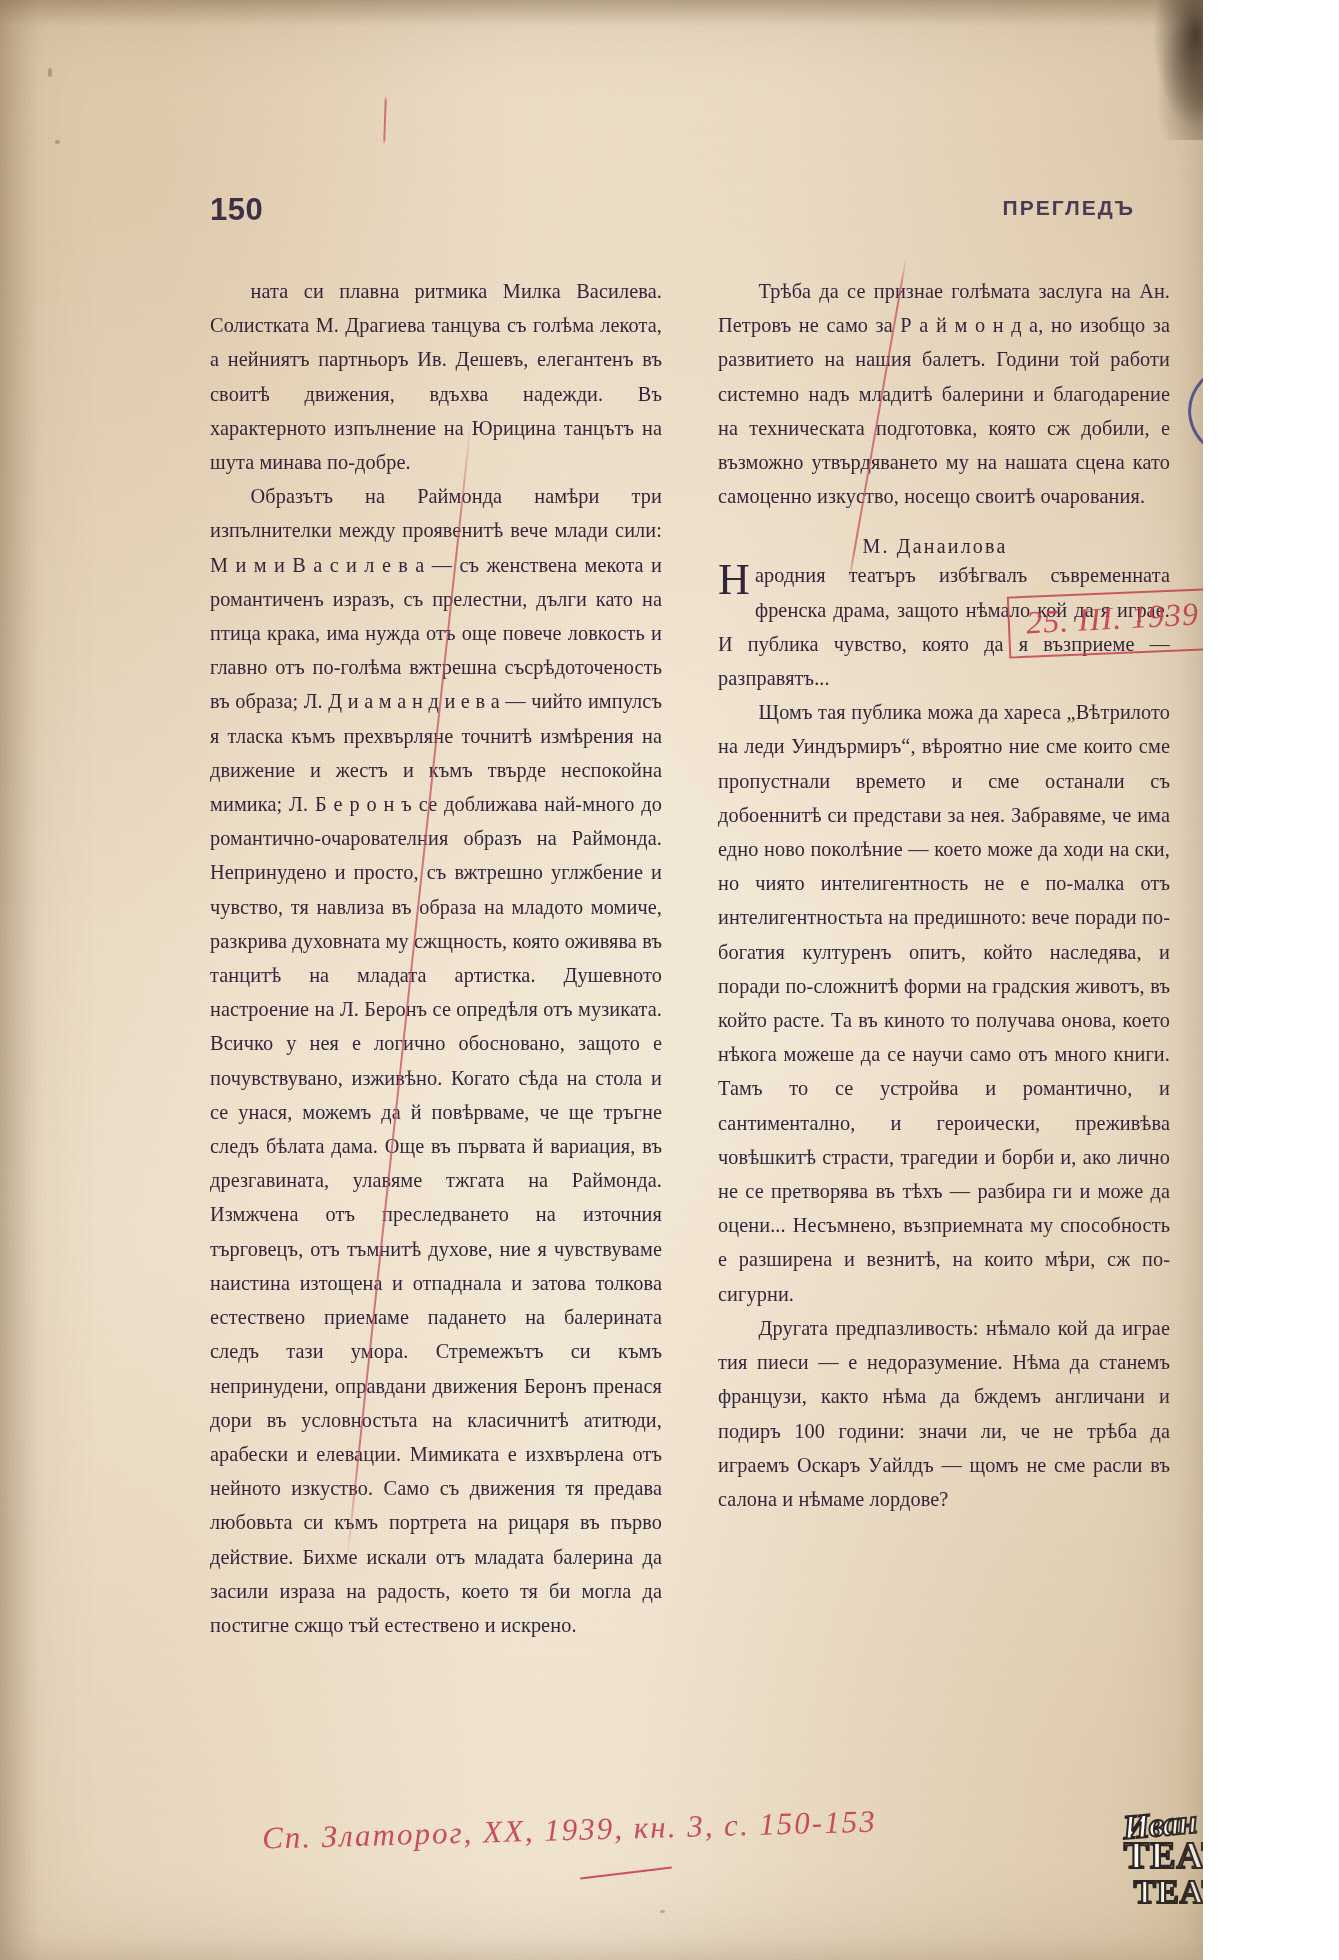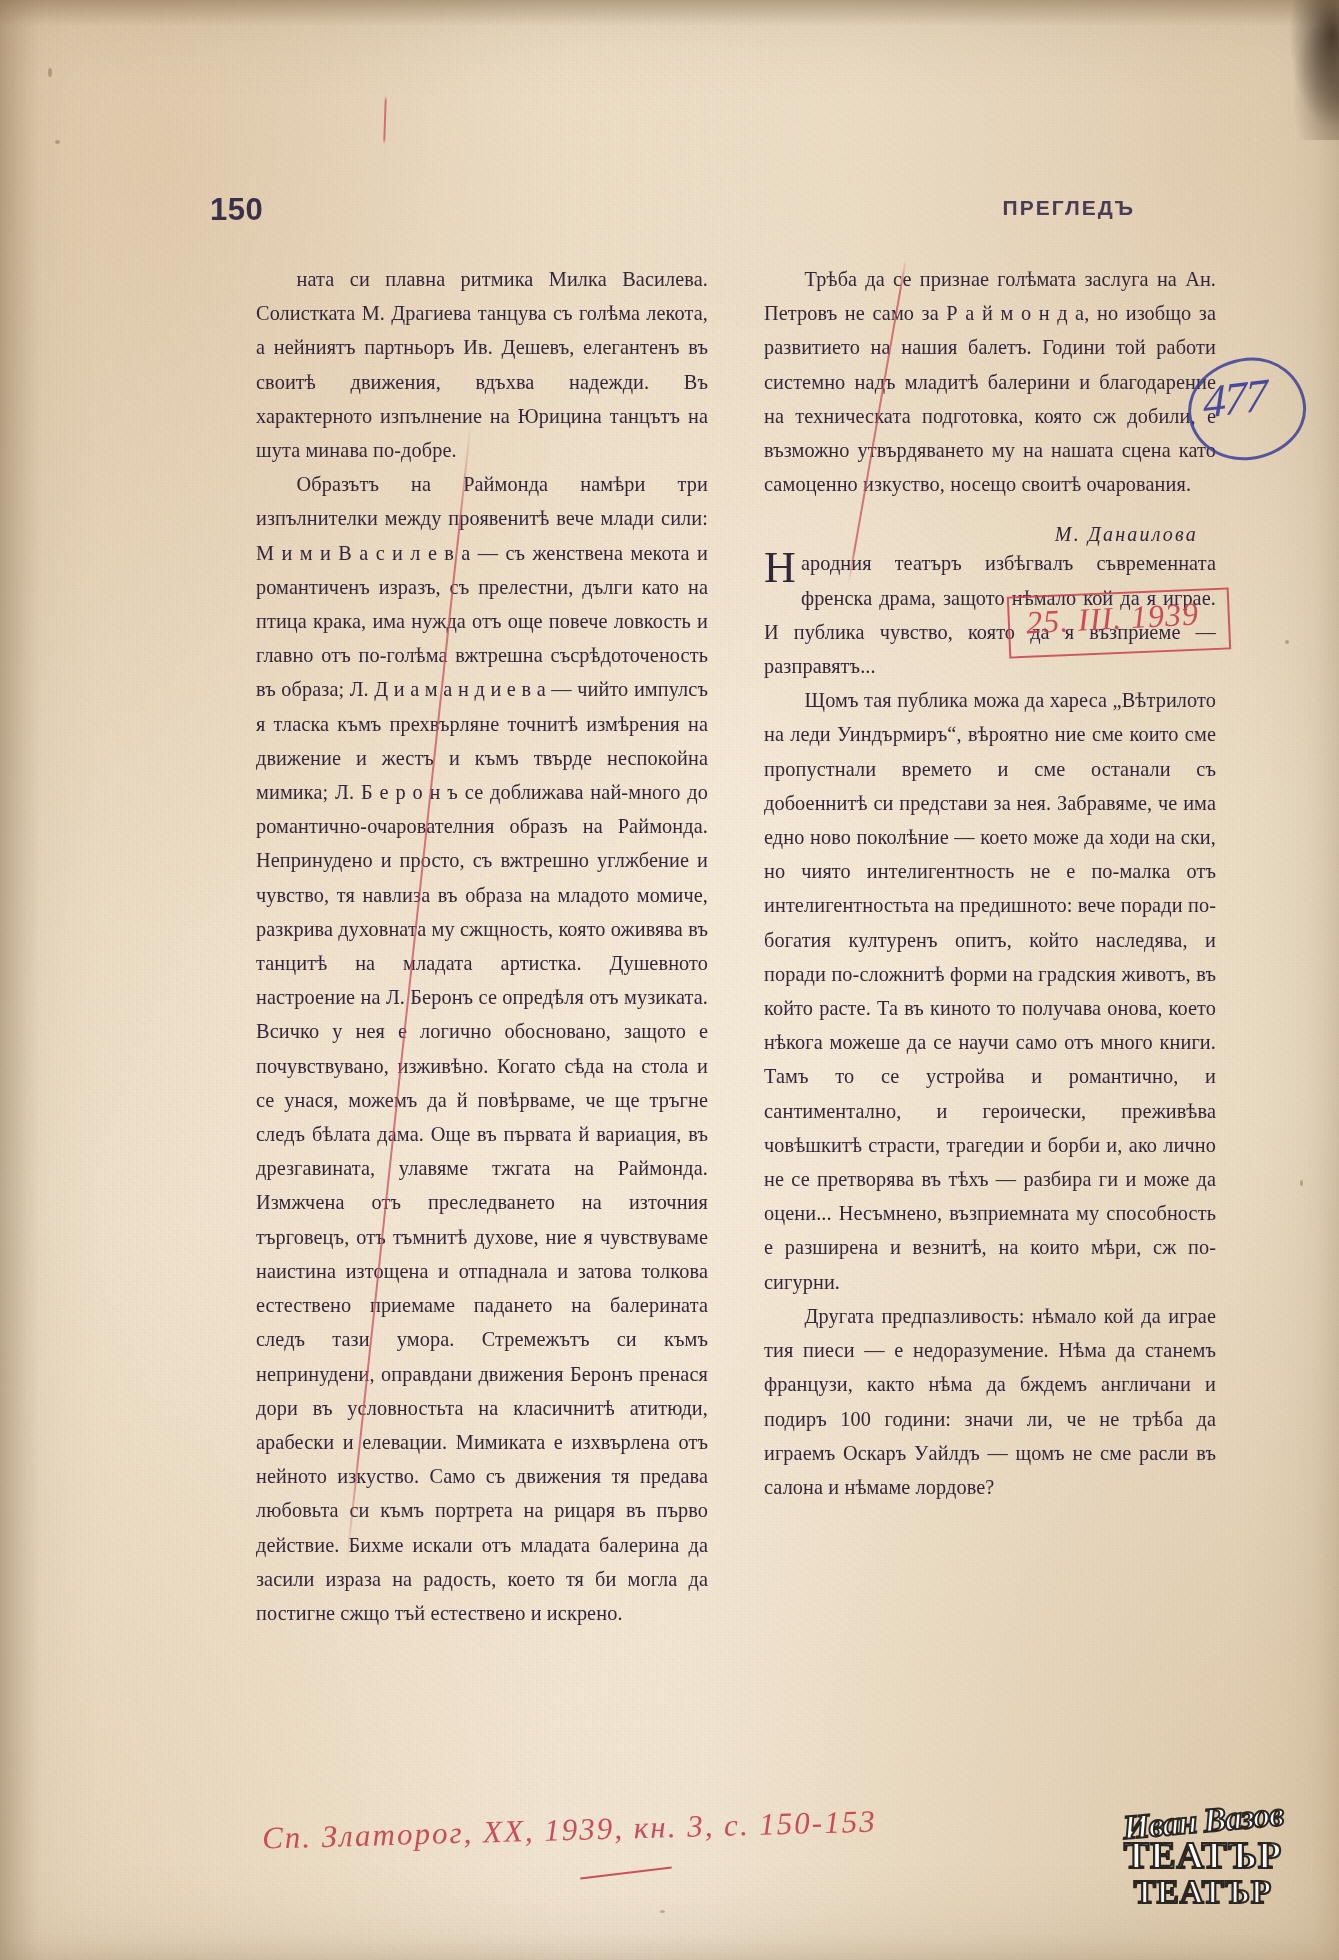--- a/index.html
+++ b/index.html
@@ -7,21 +7,21 @@
     padding: 0;
     background: #ffffff;
   }
   body {
     font-family: "Liberation Serif", "DejaVu Serif", serif;
   }
 
   
   .scan {
     position: relative;
-    width: 1339px;
+    width: 1203px;
     height: 1960px;
     overflow: hidden;
     background: #efe2cd;
     background-image:
       radial-gradient(ellipse at 12% 8%,  rgba(214,186,150,0.55) 0%, rgba(214,186,150,0) 42%),
       radial-gradient(ellipse at 92% 6%,  rgba(206,176,138,0.50) 0%, rgba(206,176,138,0) 38%),
       radial-gradient(ellipse at 96% 94%, rgba(208,178,142,0.45) 0%, rgba(208,178,142,0) 40%),
       radial-gradient(ellipse at 4% 96%,  rgba(212,184,148,0.40) 0%, rgba(212,184,148,0) 36%),
       linear-gradient(105deg, #e7d7bf 0%, #f3e7d4 28%, #f4e9d7 62%, #e9dcc4 100%);
   }
@@ -102,47 +102,45 @@
   }
 
   .columns {
     position: absolute;
     left: 210px;
     top: 262px;
     width: 960px;
   }
   .col {
     position: absolute;
-    top: 0;
+    top: 12px;
     width: 452px;
-    margin-left: 46px;
   }
   .col-left  { left: 0; }
   .col-right { left: 508px; }
 
   .body-text {
     font-family: "Liberation Serif", "DejaVu Serif", serif;
     font-size: 20.3px;
     line-height: 34.2px;
     color: #33263a;
     text-align: justify;
     text-justify: inter-word;
     margin: 0;
     letter-spacing: .1px;
     -webkit-font-smoothing: none;
   }
   .body-text + .body-text { margin-top: 0; }
   .body-text.indent { text-indent: 2.0em; }
 
   .byline {
     margin: 22px 0 0 0;
-    text-align: right;
+    text-align: center;
     padding-right: 18px;
     font-family: "Liberation Serif", serif;
-    font-style: italic;
     font-size: 20px;
     letter-spacing: 2.2px;
     color: #33263a;
   }
 
   .article-head {
     margin-top: 92px;
     text-align: center;
   }
   .article-title {

